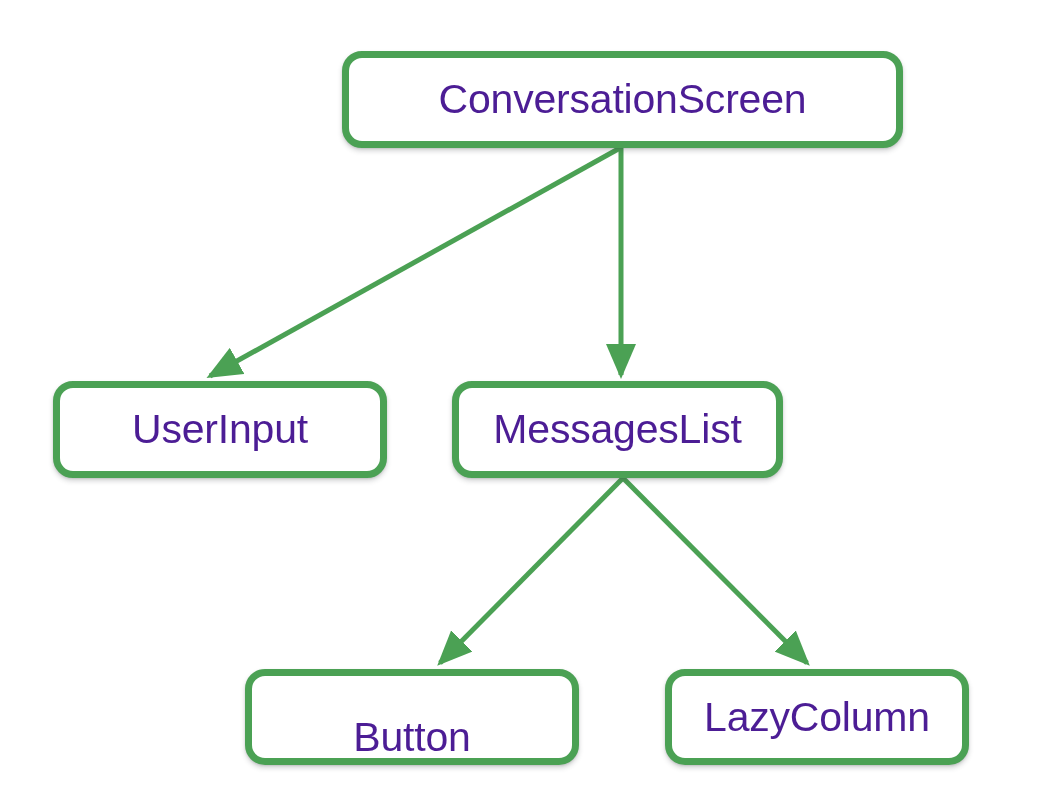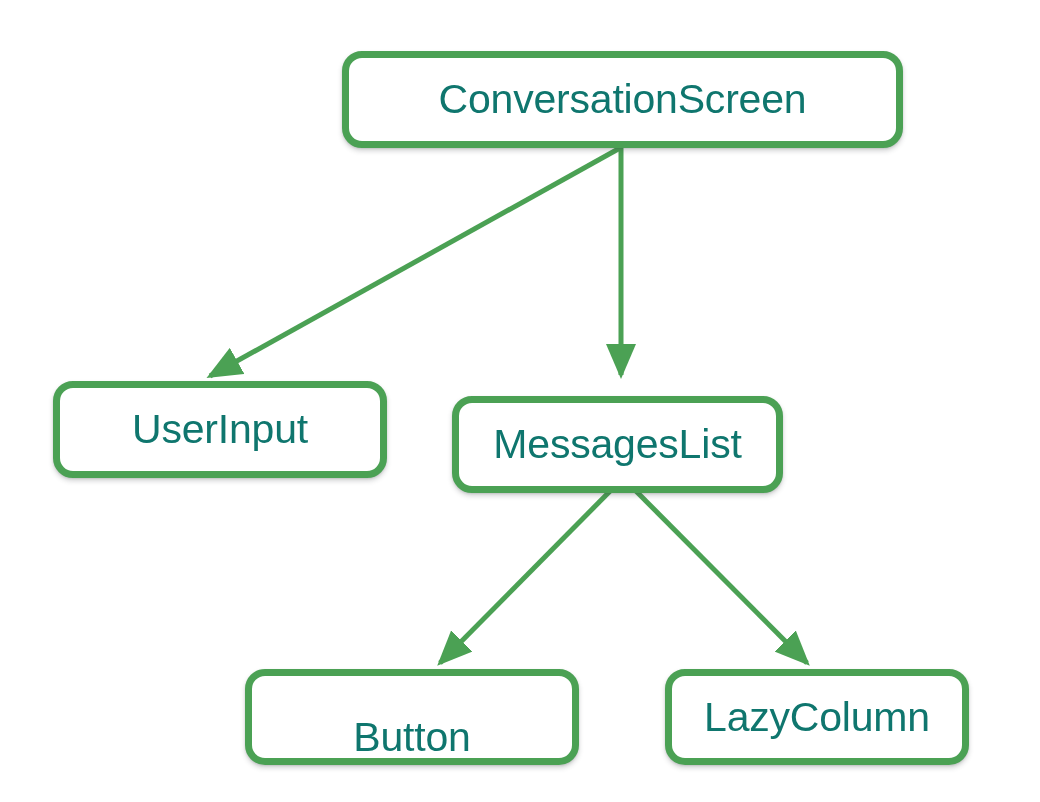--- a/index.html
+++ b/index.html
@@ -36,30 +36,30 @@
     align-items: center;
     justify-content: center;
     box-shadow: 0 3px 5px rgba(60, 64, 67, 0.22),
                 0 1px 2px rgba(60, 64, 67, 0.14);
     z-index: 2;
   }
   .node-label {
     font-family: "Liberation Sans", "DejaVu Sans", sans-serif;
     font-size: 41px;
     font-weight: 400;
-    color: #0f766e;
+    color: #4c1d95;
     letter-spacing: -0.2px;
     line-height: 1;
     white-space: nowrap;
     user-select: none;
   }
   
   #node-conversationscreen { left: 342px; top: 51px;  width: 561px; height: 97px; }
   #node-userinput          { left: 53px;  top: 381px; width: 334px; height: 97px; }
-  #node-messageslist       { left: 452px; top: 381px; width: 331px; height: 97px; margin-top: 15px; }
+  #node-messageslist       { left: 452px; top: 381px; width: 331px; height: 97px; }
   #node-button             { left: 245px; top: 669px; width: 334px; height: 96px; align-items: flex-end; }
   #node-lazycolumn         { left: 665px; top: 669px; width: 304px; height: 96px; align-items: center; }
 </style>
 </head>
 <body>
 
 <div id="diagram-canvas">
 
   <svg id="edge-layer" viewBox="0 0 1040 802" xmlns="http://www.w3.org/2000/svg">
     <defs>

